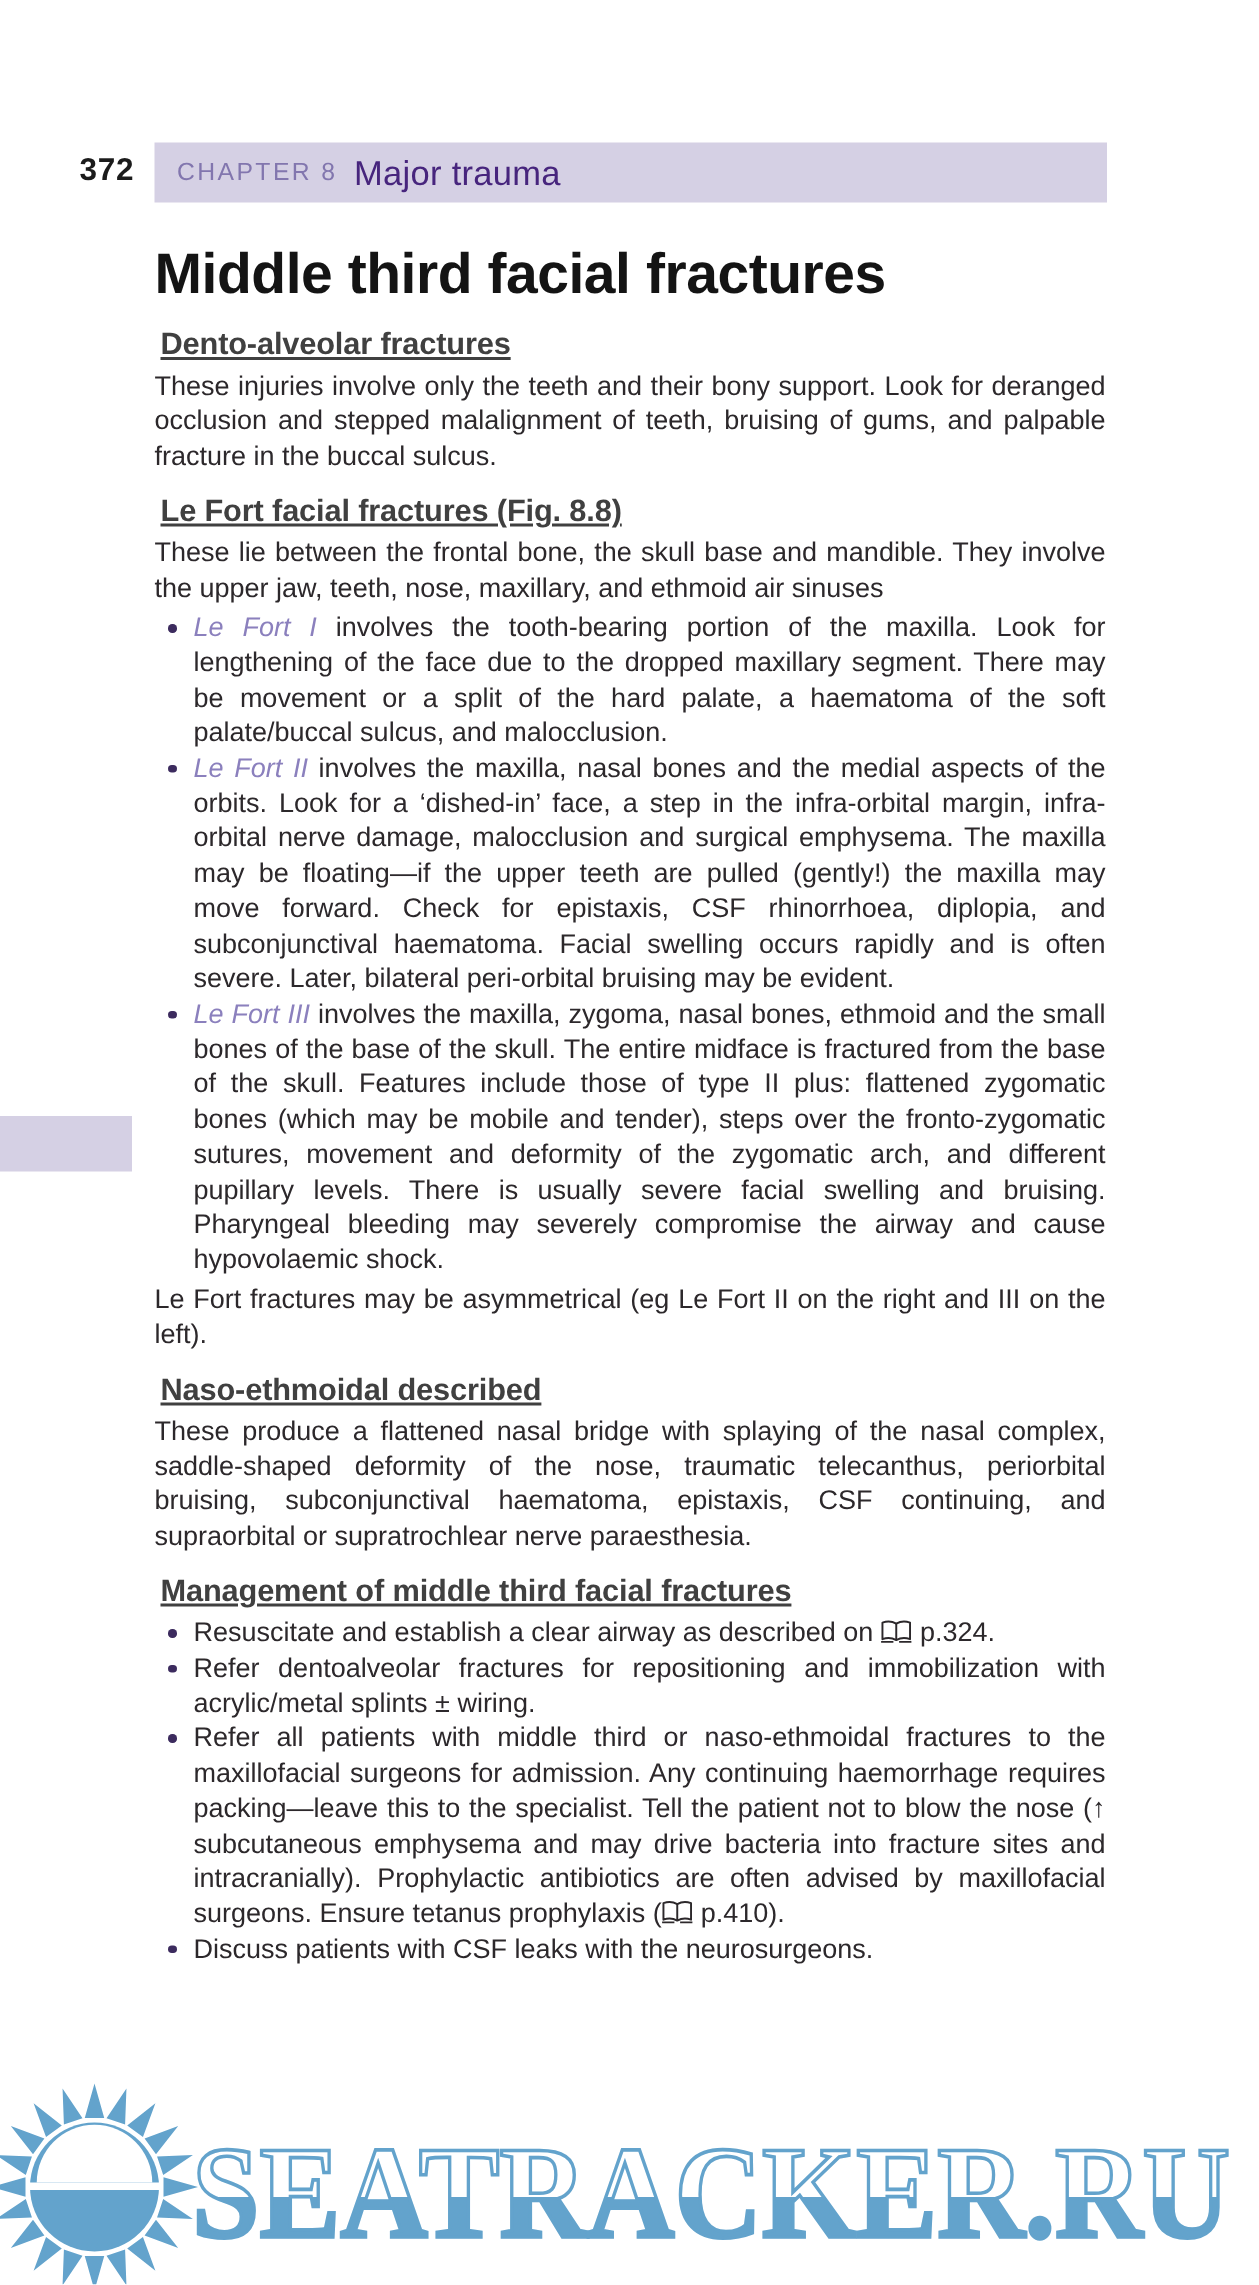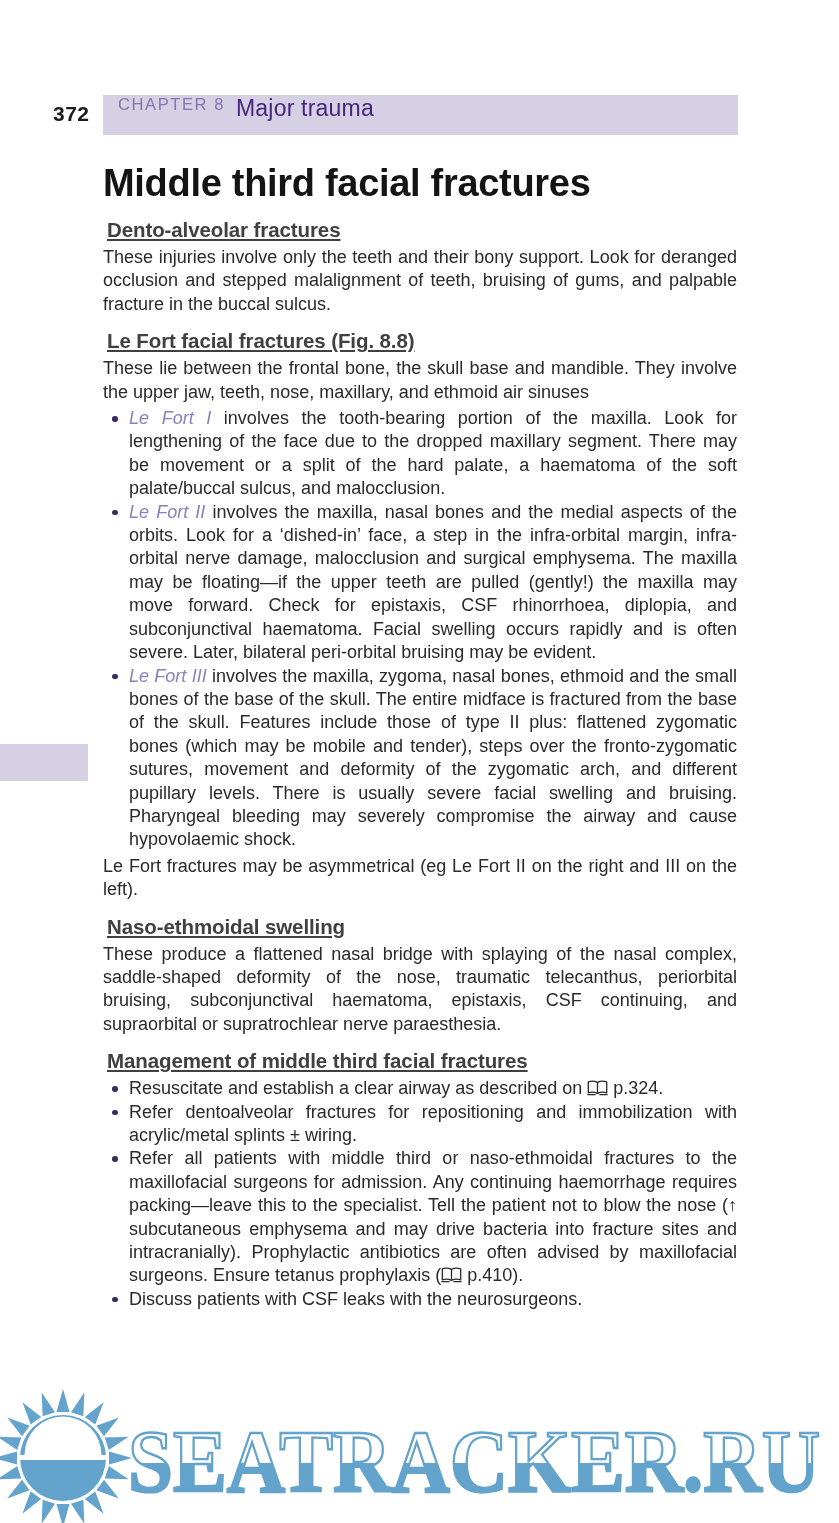--- a/index.html
+++ b/index.html
@@ -8,21 +8,21 @@
     font-family:"Liberation Sans", sans-serif; overflow:hidden;
     color:#2c282b;
   }
   
   .page-number{
     position:absolute; left:53px; top:102px;
     font-size:21px; font-weight:600; color:#1b1b1b; letter-spacing:0.5px;
   }
   .chapter-band{
     position:absolute; left:103px; top:95px; width:635px; height:40px;
-    background:#d5d0e4; display:flex; 
+    background:#d5d0e4; display:flex; align-items:center;
   }
   .chapter-label{
     margin-left:15px; font-size:16.5px; letter-spacing:1.6px;
     color:#8276ae; font-weight:400;
   }
   .chapter-title{
     margin-left:11px; font-size:23px; font-weight:normal; color:#47257d;
     letter-spacing:0.2px;
   }
   
@@ -82,21 +82,21 @@
         <h2 class="section-heading">Dento-alveolar fractures</h2>
         <p class="paragraph"><span>These injuries involve only the teeth and their bony support. Look for deranged occlusion and stepped malalignment of teeth, bruising of gums, and palpable fracture in the buccal sulcus.</span></p>
         <h2 class="section-heading">Le Fort facial fractures (Fig. 8.8)</h2>
         <p class="paragraph"><span>These lie between the frontal bone, the skull base and mandible. They involve the upper jaw, teeth, nose, maxillary, and ethmoid air sinuses</span></p>
         <ul class="bullet-list">
           <li class="list-item"><span class="lefort">Le Fort I</span><span> involves the tooth-bearing portion of the maxilla. Look for lengthening of the face due to the dropped maxillary segment. There may be movement or a split of the hard palate, a haematoma of the soft palate/buccal sulcus, and malocclusion.</span></li>
           <li class="list-item"><span class="lefort">Le Fort II</span><span> involves the maxilla, nasal bones and the medial aspects of the orbits. Look for a ‘dished-in’ face, a step in the infra-orbital margin, infra-orbital nerve damage, malocclusion and surgical emphysema. The maxilla may be floating—if the upper teeth are pulled (gently!) the maxilla may move forward. Check for epistaxis, CSF rhinorrhoea, diplopia, and subconjunctival haematoma. Facial swelling occurs rapidly and is often severe. Later, bilateral peri-orbital bruising may be evident.</span></li>
           <li class="list-item"><span class="lefort">Le Fort III</span><span> involves the maxilla, zygoma, nasal bones, ethmoid and the small bones of the base of the skull. The entire midface is fractured from the base of the skull. Features include those of type II plus: flattened zygomatic bones (which may be mobile and tender), steps over the fronto-zygomatic sutures, movement and deformity of the zygomatic arch, and different pupillary levels. There is usually severe facial swelling and bruising. Pharyngeal bleeding may severely compromise the airway and cause hypovolaemic shock.</span></li>
         </ul>
         <p class="paragraph"><span>Le Fort fractures may be asymmetrical (eg Le Fort II on the right and III on the left).</span></p>
-        <h2 class="section-heading">Naso-ethmoidal swelling</h2>
+        <h2 class="section-heading">Naso-ethmoidal described</h2>
         <p class="paragraph"><span>These produce a flattened nasal bridge with splaying of the nasal complex, saddle-shaped deformity of the nose, traumatic telecanthus, periorbital bruising, subconjunctival haematoma, epistaxis, CSF continuing, and supraorbital or supratrochlear nerve paraesthesia.</span></p>
         <h2 class="section-heading">Management of middle third facial fractures</h2>
         <ul class="bullet-list">
           <li class="list-item"><span>Resuscitate and establish a clear airway as described on </span><svg class="book-icon-svg" width="21" height="16" viewBox="0 0 21 16">
     <path d="M10.5 2.4 C7.6 0.8 4.3 0.7 1.3 1.8 L1.3 12.8 C4.3 11.7 7.6 11.8 10.5 13.4 C13.4 11.8 16.7 11.7 19.7 12.8 L19.7 1.8 C16.7 0.7 13.4 0.8 10.5 2.4 Z" fill="none" stroke="#2c282b" stroke-width="1.3" stroke-linejoin="round"></path>
     <line x1="10.5" y1="2.4" x2="10.5" y2="13.4" stroke="#2c282b" stroke-width="1.3"></line>
     <path d="M0.4 14.6 L8.6 14.6 M12.4 14.6 L20.6 14.6" stroke="#2c282b" stroke-width="1.1"></path>
   </svg><span> p.324.</span></li>
           <li class="list-item"><span>Refer dentoalveolar fractures for repositioning and immobilization with acrylic/metal splints ± wiring.</span></li>
           <li class="list-item"><span>Refer all patients with middle third or naso-ethmoidal fractures to the maxillofacial surgeons for admission. Any continuing haemorrhage requires packing—leave this to the specialist. Tell the patient not to blow the nose (↑ subcutaneous emphysema and may drive bacteria into fracture sites and intracranially). Prophylactic antibiotics are often advised by maxillofacial surgeons. Ensure tetanus prophylaxis (</span><svg class="book-icon-svg" width="21" height="16" viewBox="0 0 21 16">

